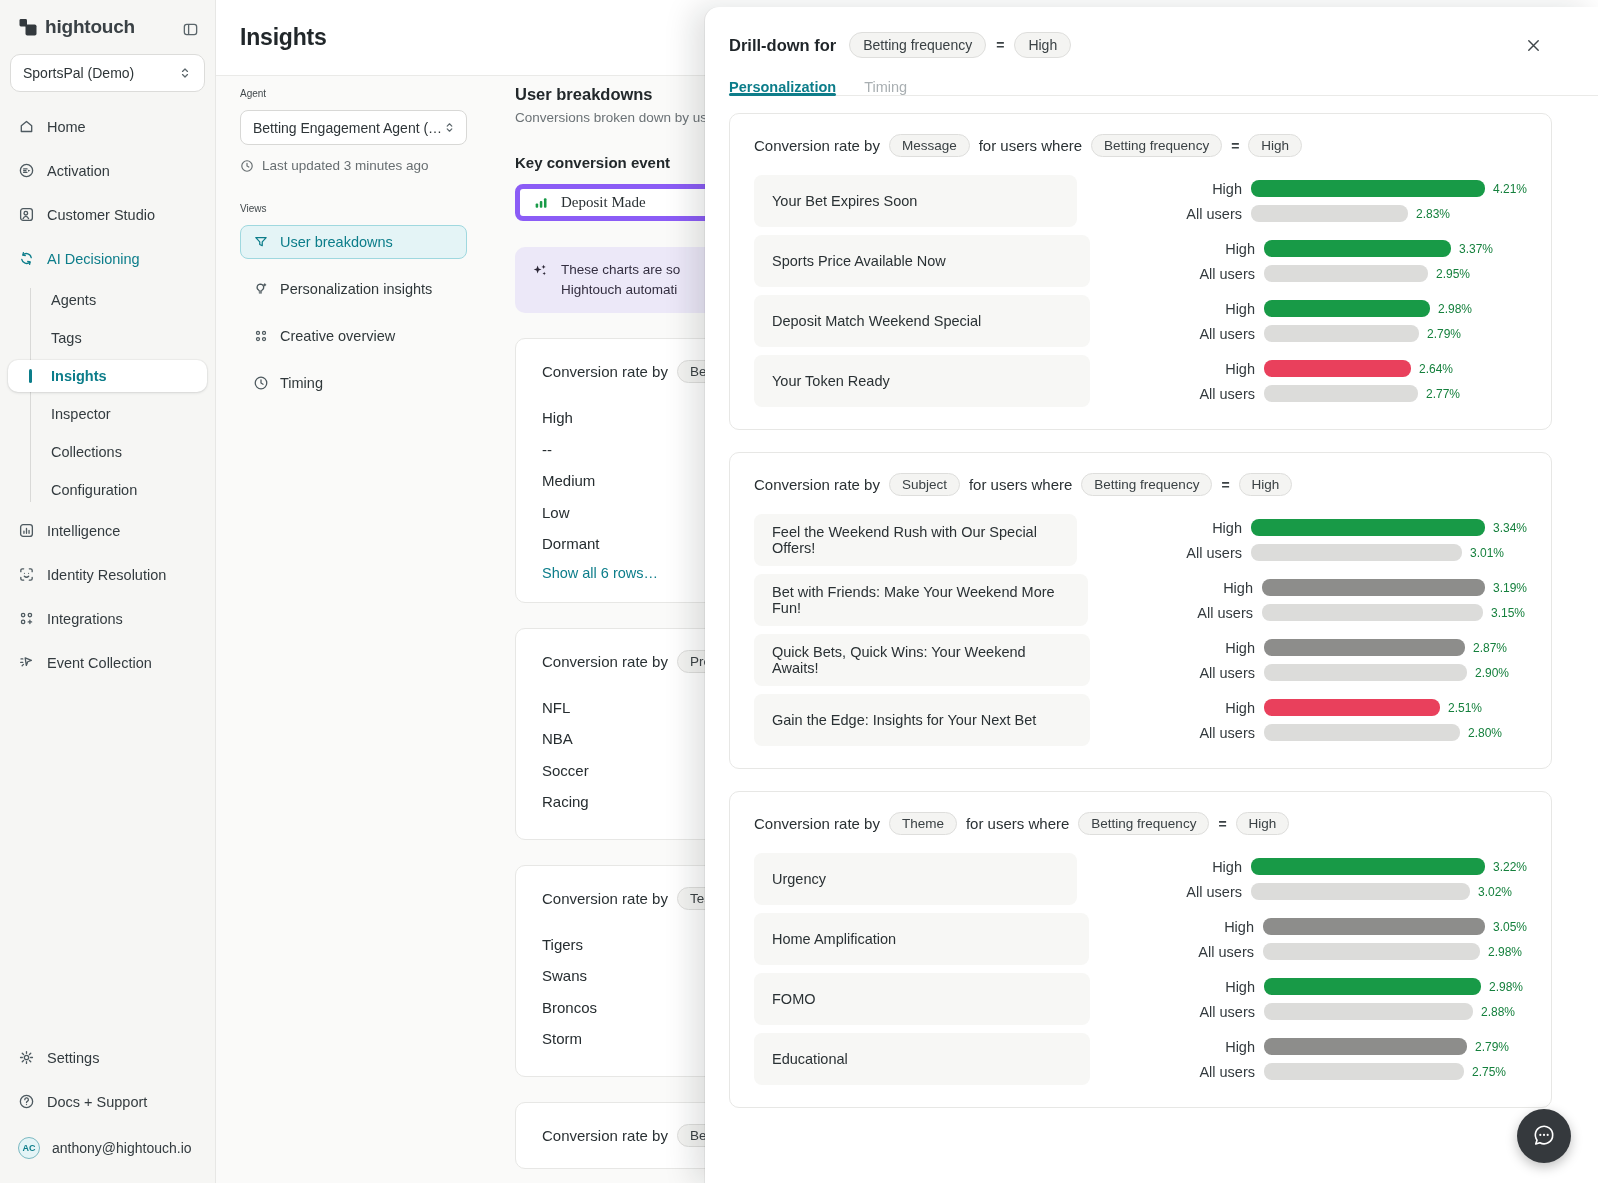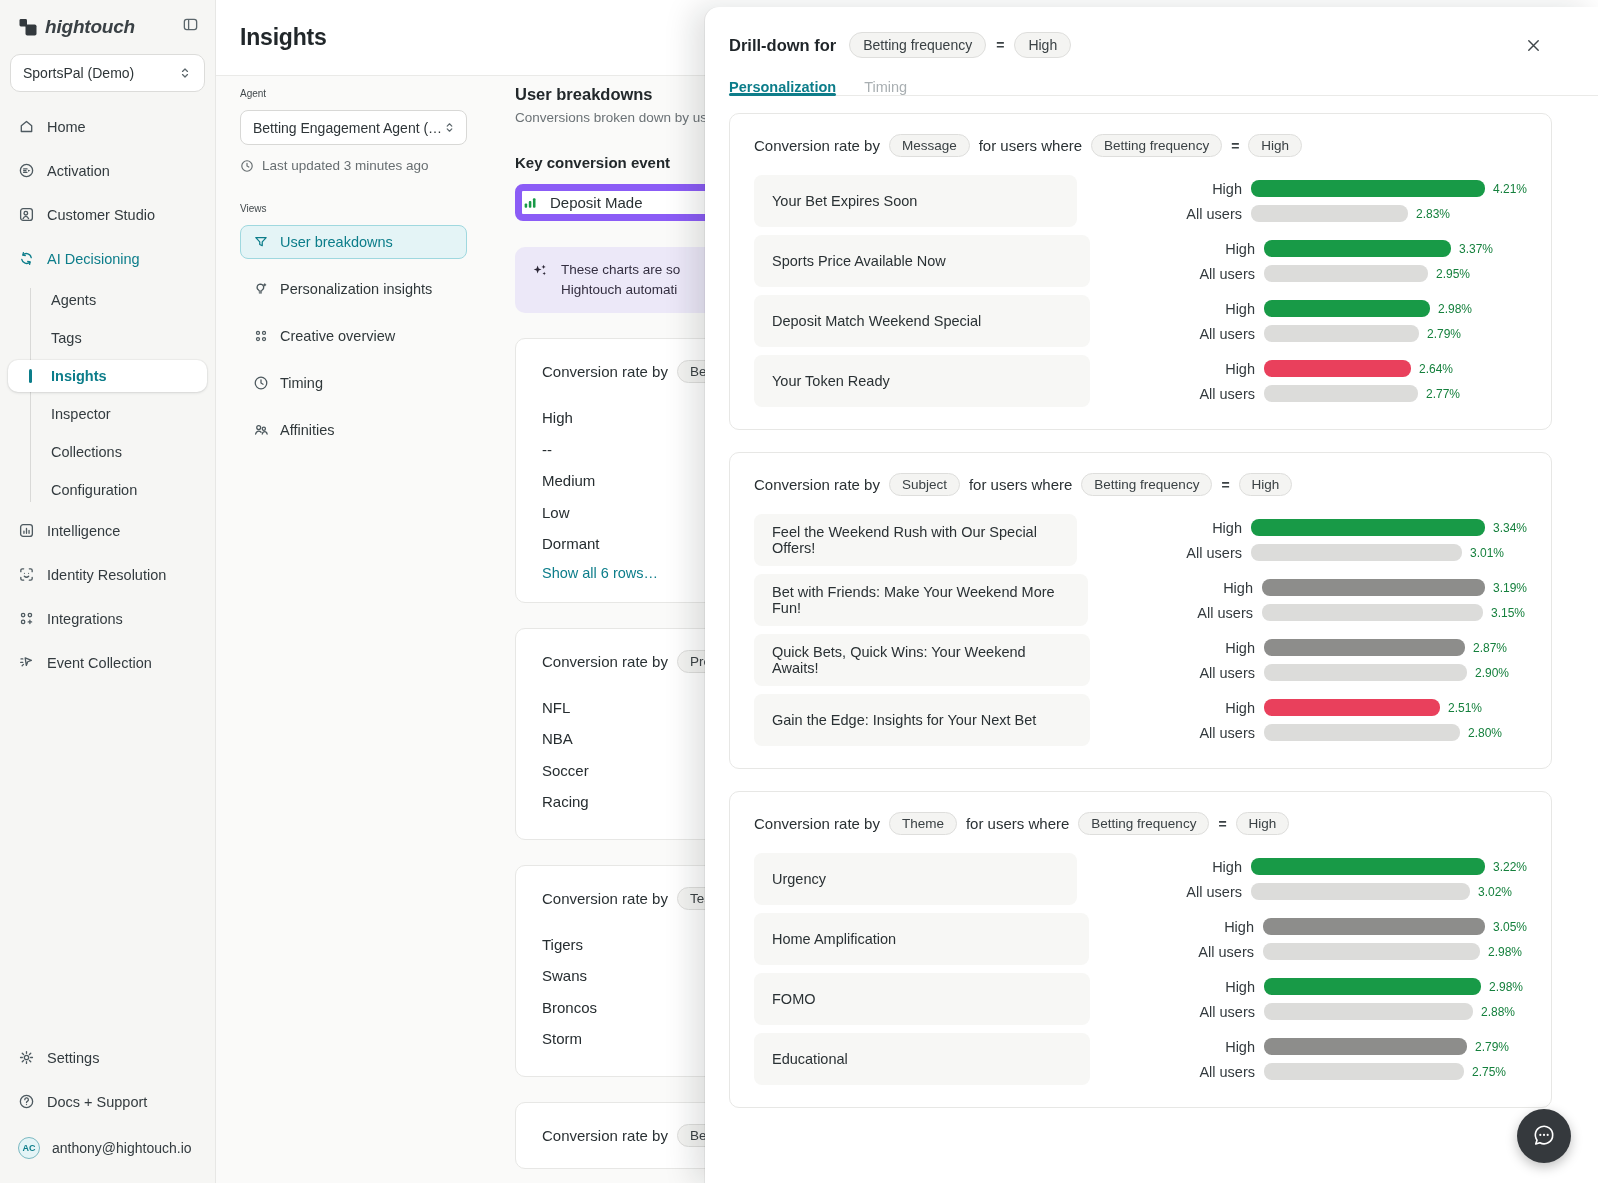--- a/index.html
+++ b/index.html
@@ -3,21 +3,21 @@
 <meta charset="utf-8">
 <style>
   html,body{margin:0;padding:0;background:#e9e9e7;}
   *{box-sizing:border-box;}
   .app{position:relative;width:1598px;height:1183px;background:#FAFAF9;overflow:hidden;
        font-family:"Liberation Sans","DejaVu Sans",sans-serif;color:#2A3134;}
 
   
   .sidebar{position:absolute;left:0;top:0;bottom:0;width:216px;background:#F6F6F4;
            border-right:1px solid #E7E7E5;padding:16px 8px 18px;display:flex;flex-direction:column;}
-  .logo-row{display:flex;align-items:flex-start;justify-content:space-between;padding:0 8px 2px 10px;font-style:italic;}
+  .logo-row{display:flex;align-items:flex-end;justify-content:space-between;padding:0 8px 2px 10px;}
   .logo{display:flex;align-items:center;gap:7px;}
   .logo-text{font-size:19px;font-weight:700;color:#3A4145;letter-spacing:-0.2px;}
   .collapse-btn{color:#5B666B;display:flex;cursor:pointer;}
   .ws-select{margin:14px 2px 20px;background:#fff;border:1px solid #DCDCDA;border-radius:10px;
              height:38px;display:flex;align-items:center;justify-content:space-between;
              padding:0 12px;font-size:14px;color:#2E3538;cursor:pointer;}
   .nav-item{display:flex;align-items:center;gap:12px;padding:6px 10px;margin-bottom:15px;
             font-size:14.5px;color:#333B3F;border-radius:10px;cursor:pointer;}
   .nav-item .nicon{display:flex;color:#4E5A60;}
   .nav-item.teal,.nav-item.teal .nicon{color:#0C7D8A;font-weight:500;}
@@ -50,22 +50,22 @@
   .vitem{display:flex;align-items:center;gap:11px;height:34px;padding:0 12px;margin-bottom:13px;
          border-radius:8px;font-size:14.5px;color:#30383B;border:1px solid transparent;cursor:pointer;width:227px;}
   .vitem .vicon{display:flex;color:#4C585E;}
   .vitem.active{background:#E4F4F6;border-color:#9FD8DF;color:#0C7D8A;font-weight:500;}
   .vitem.active .vicon{color:#0C7D8A;}
 
   .charts{position:absolute;left:515px;top:76px;width:430px;bottom:0;}
   .bd-title{font-size:16.5px;font-weight:700;color:#22282B;margin-top:9px;}
   .bd-sub{font-size:13.5px;color:#6B7276;margin-top:6px;white-space:nowrap;}
   .key-label{font-size:15px;font-weight:700;color:#22282B;margin-top:29px;}
-  .event-select{margin-top:13px;width:260px;height:37px;background:#fff;border:7px solid #8b5cf6;
-         border-radius:8px;display:flex;align-items:center;gap:11px;padding:0 0;font-size:15px;cursor:pointer;}
+  .event-select{margin-top:13px;width:260px;height:37px;background:#fff;border:5px solid #8b5cf6;
+         border-radius:8px;display:flex;align-items:center;gap:11px;padding:0 13px;font-size:15px;cursor:pointer;font-family:Liberation Serif, serif;}
   .banner{margin-top:26px;width:430px;background:#ECE8F8;border-radius:10px;padding:13px 16px;
           display:flex;gap:12px;align-items:flex-start;}
   .banner-text{font-size:13.5px;line-height:20px;color:#332E40;white-space:nowrap;}
   .mcard{margin-top:25px;width:430px;background:#fff;border:1px solid #E7E7E5;border-radius:10px;
          padding:21px 26px;}
   .mcard-title{display:flex;align-items:center;gap:9px;font-size:15px;color:#2A3134;white-space:nowrap;}
   .pill{display:inline-flex;align-items:center;padding:3px 12px;background:#F4F4F2;
         border:1px solid #DEDEDC;border-radius:999px;font-size:13.5px;color:#3A4144;white-space:nowrap;}
   .mrows{margin-top:19px;}
   .mrow{height:31.5px;display:flex;align-items:center;font-size:15px;color:#262D30;}
@@ -310,31 +310,20 @@
         </div>
         <div class="vitem">
           <span class="vicon">
             <svg width="16" height="16" viewBox="0 0 18 18" fill="none" stroke="currentColor" stroke-width="1.4" stroke-linecap="round" stroke-linejoin="round">
               <circle cx="9" cy="9" r="6.5"></circle>
               <path d="M9 5.6V9l2.3 1.4"></path>
             </svg>
           </span>
           <span>Timing</span>
         </div>
-        <div class="vitem">
-          <span class="vicon">
-            <svg width="16" height="16" viewBox="0 0 18 18" fill="none" stroke="currentColor" stroke-width="1.4" stroke-linecap="round" stroke-linejoin="round">
-              <circle cx="6.4" cy="6.3" r="2.2"></circle>
-              <path d="M2.9 13.6c.5-2.2 1.9-3.4 3.5-3.4 1 0 2 .5 2.7 1.3"></path>
-              <circle cx="12.2" cy="7.6" r="1.8"></circle>
-              <path d="M10.4 13.6c.4-1.7 1.5-2.7 2.8-2.7 1.2 0 2.3.9 2.7 2.7"></path>
-            </svg>
-          </span>
-          <span>Affinities</span>
-        </div>
       </div>
   </div>
 
   <div class="charts">
     <div class="bd-title">User breakdowns</div>
     <div class="bd-sub">Conversions broken down by user</div>
     <div class="key-label">Key conversion event</div>
     <div class="event-select">
       <span style="display:flex;">
         <svg width="17" height="17" viewBox="0 0 18 18">

